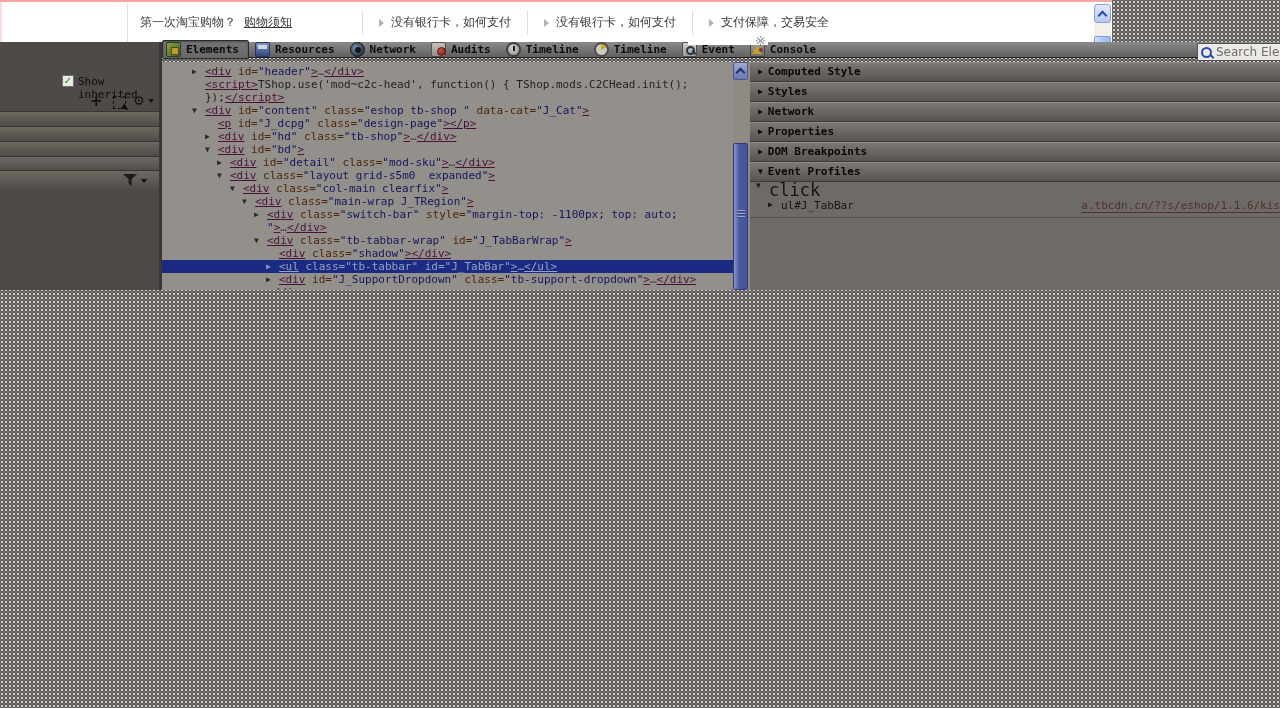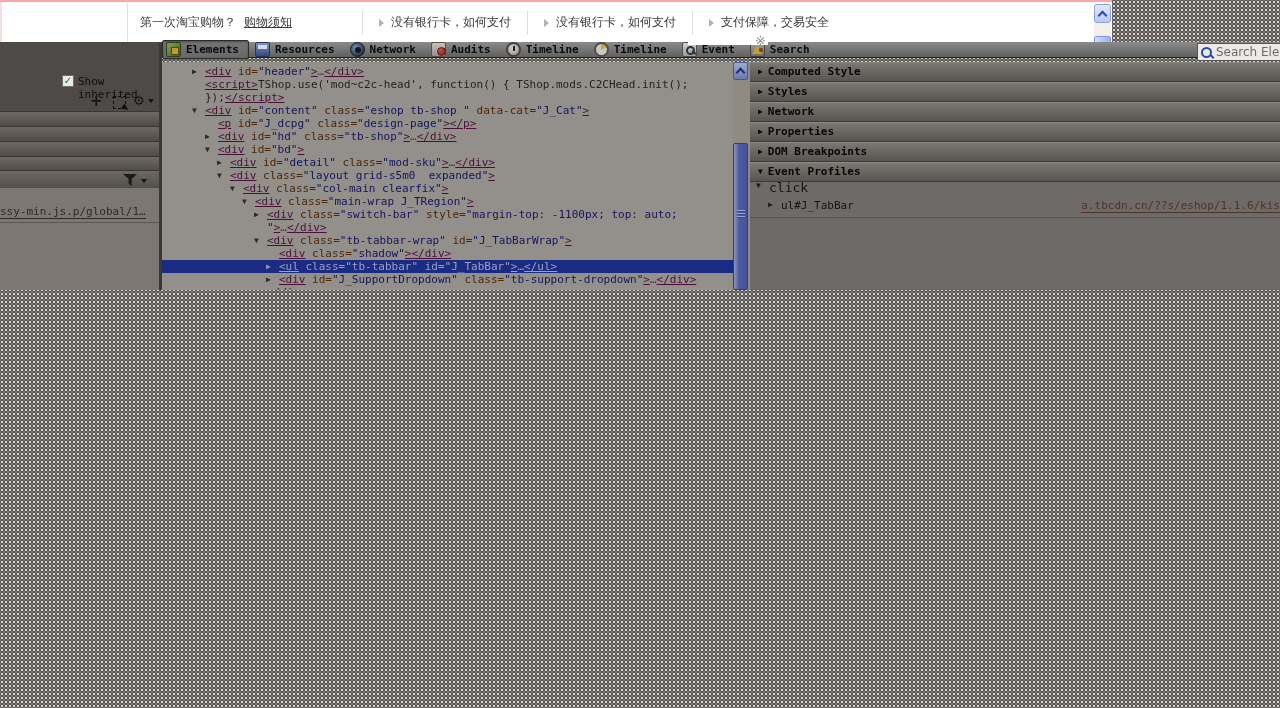--- a/index.html
+++ b/index.html
@@ -146,21 +146,21 @@
   
   .sidebar{position:absolute;left:748px;top:20px;right:0;height:228px;background:#6e6a67;
     border-left:2px solid #8e8a85;box-sizing:border-box;
     font-family:"DejaVu Sans Mono",monospace;}
   .sb-sec{height:19px;border-bottom:1px solid #3c3a37;background:linear-gradient(#7d7974,#585451);
     display:flex;align-items:center;cursor:pointer;box-shadow:inset 0 1px 0 #8d8984;}
   .sb-arrow{font-size:8px;color:#0a0a0a;margin:0 5px 0 8px;}
   .sb-label{font-size:11px;font-weight:bold;color:#070707;letter-spacing:0;}
   .sb-click-row{position:absolute;left:0;top:115px;width:100%;height:19px;}
   .sb-click-row .sb-arrow2{position:absolute;left:6px;top:4px;font-size:8px;color:#1c1c1c;}
-  .sb-click-row .sb-ev{position:absolute;left:19px;top:3px;font-size:13px;color:#141414;}
+  .sb-click-row .sb-ev{position:absolute;left:19px;top:3px;font-size:17px;color:#141414;}
   .sb-node-row{position:absolute;left:0;top:134px;width:100%;height:19px;}
   .sb-node-row .sb-arrow2{position:absolute;left:18px;top:4px;font-size:8px;color:#1c1c1c;}
   .sb-node-row .sb-node{position:absolute;left:31px;top:3px;font-size:11px;color:#141414;}
   .sb-src{position:absolute;right:0;top:3px;font-size:11px;color:#4e332b;
     border-bottom:1px solid #4e332b;white-space:nowrap;cursor:pointer;}
   .sb-hr{position:absolute;left:0;top:155px;width:100%;height:1px;background:#55514d;}
 </style>
 </head>
 <body>
 
@@ -213,24 +213,20 @@
     <div class="ls-bars">
       <div class="ls-bar"></div>
       <div class="ls-bar"></div>
       <div class="ls-bar"></div>
       <div class="ls-bar"></div>
     </div>
     <div class="funnel-row">
       <span class="funnel-icon"></span>
       <span class="funnel-caret"></span>
     </div>
-    <div class="ls-light">
-      <span class="ls-link">ssy-min.js.p/global/1…</span>
-      <div class="ls-hr"></div>
-    </div>
   </div>
 
   <div class="tabbar" id="tabs">
       <div class="tab selected">
         <span class="icon icon-elements"></span>
         <span class="tab-label">Elements</span>
       </div>
       <div class="tab">
         <span class="icon icon-resources"></span>
         <span class="tab-label">Resources</span>
@@ -250,21 +246,21 @@
       <div class="tab">
         <span class="icon icon-profiles"></span>
         <span class="tab-label">Timeline</span>
       </div>
       <div class="tab">
         <span class="icon icon-audits"></span>
         <span class="tab-label">Event</span>
       </div>
       <div class="tab">
         <span class="icon icon-console"></span>
-        <span class="tab-label">Search</span>
+        <span class="tab-label">Console</span>
       </div>
     </div>
   <div class="search-box">
     <span class="lens"></span>
     <span class="search-text">Search Ele</span>
   </div>
 
   <div class="tree" id="tree">
       <div class="trow" style="padding-left: 43px;"><span class="tarrow" style="left: 30px;">▶</span><span class="sg-t">&lt;div</span><span class="sg-a"> id=</span><span class="sg-v">"header"</span><span class="sg-t">&gt;</span><span class="sg-e">…</span><span class="sg-t">&lt;/div&gt;</span></div>
       <div class="trow" style="padding-left: 43px;"><span class="sg-t">&lt;script&gt;</span><span class="sg-x">TShop.use('mod~c2c-head', function() { TShop.mods.C2CHead.init();</span></div>

